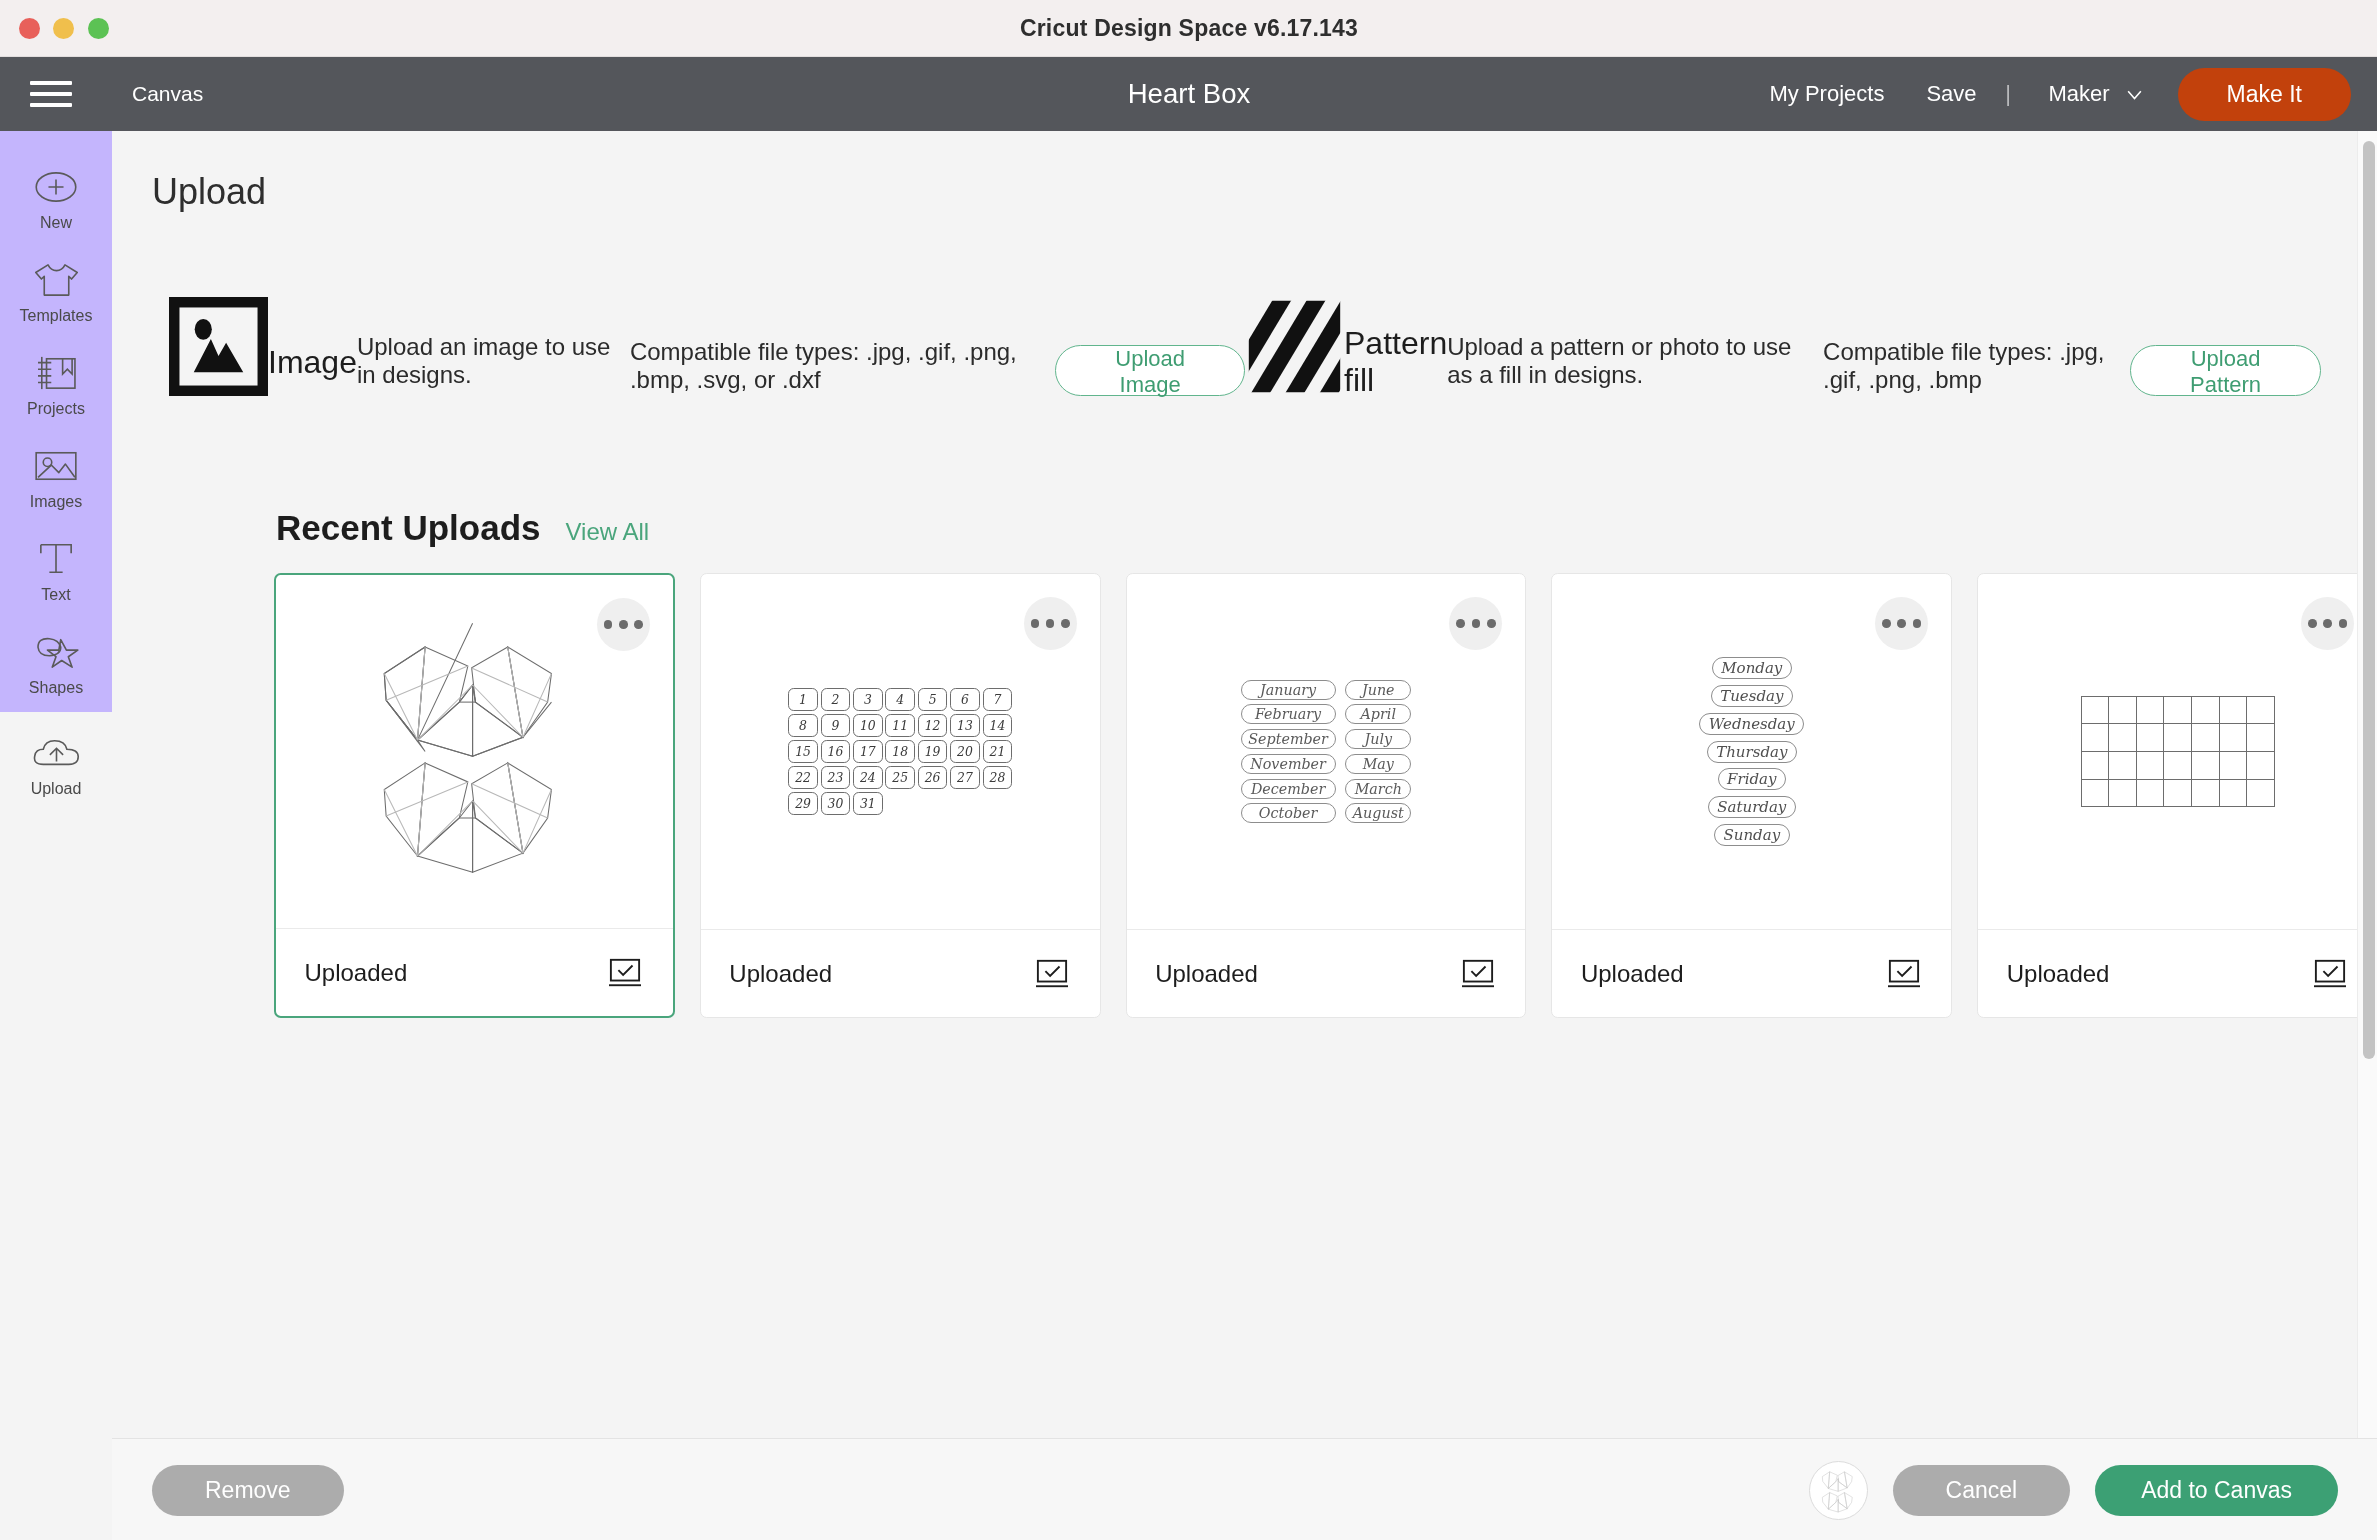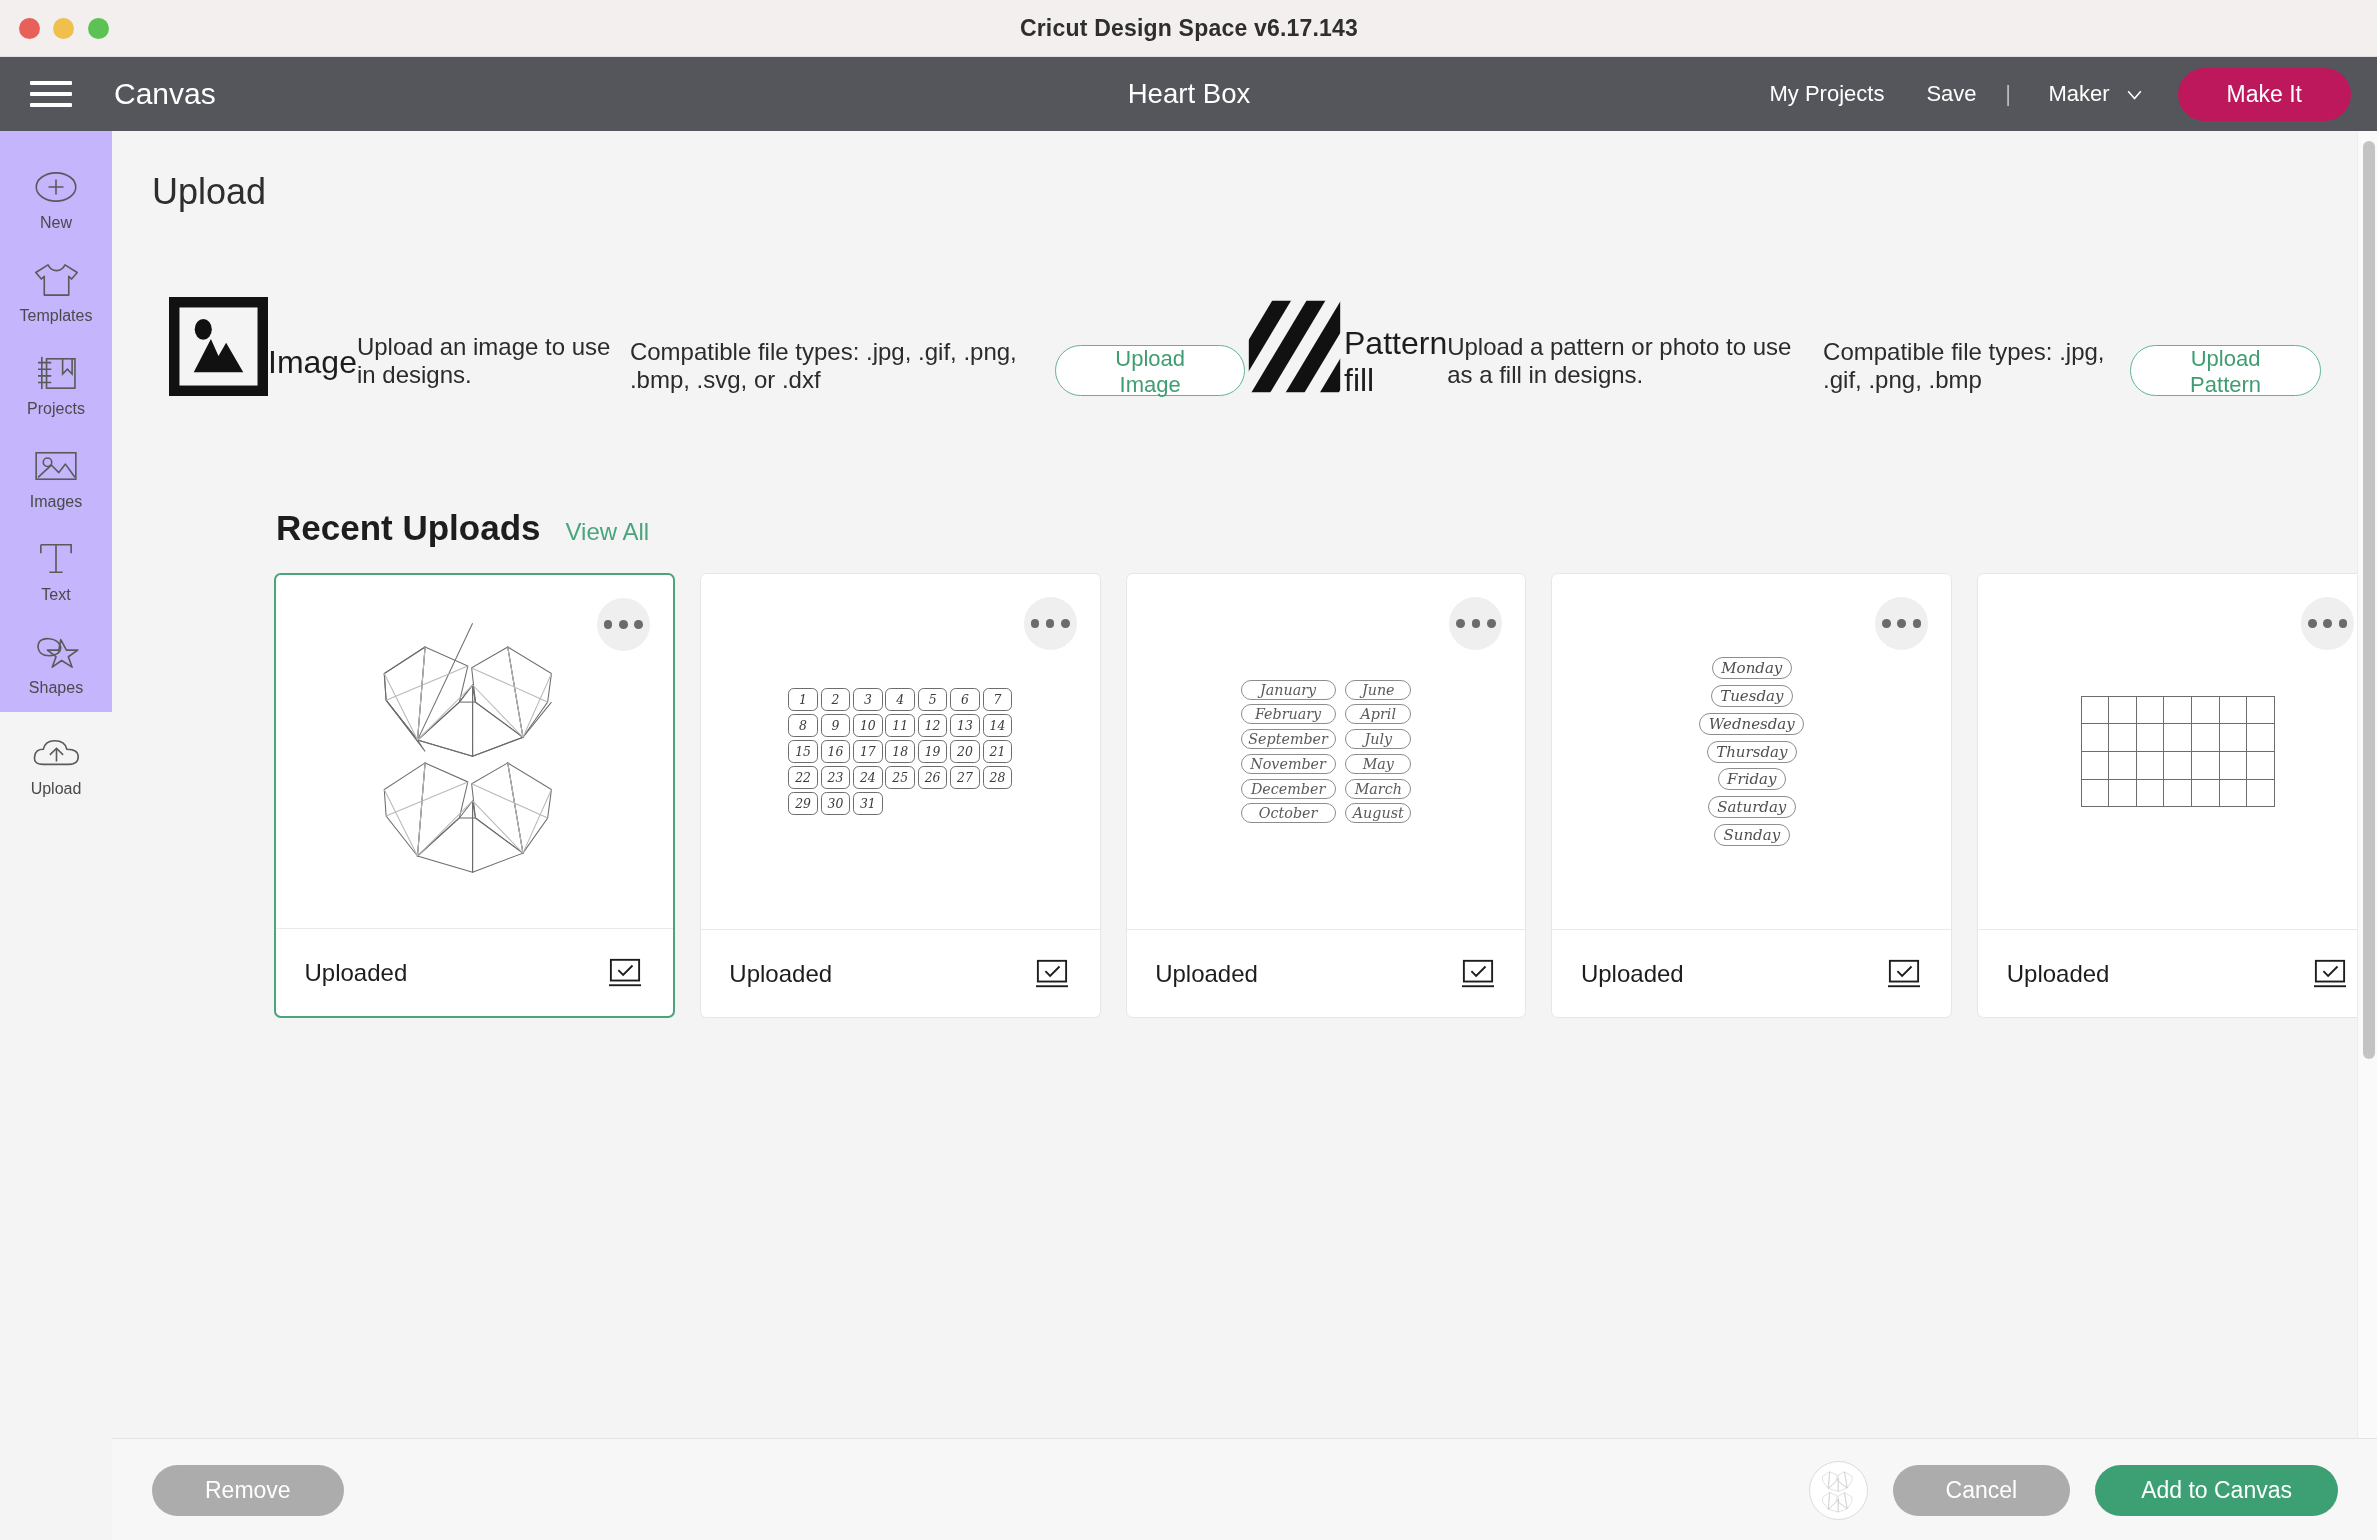--- a/index.html
+++ b/index.html
@@ -30,36 +30,36 @@
   .appbar {
     height: 74px; background: #54565b;
     display: flex; align-items: center; position: relative;
     color: #fff;
   }
   .hamburger {
     width: 42px; margin-left: 30px; cursor: pointer;
     display: flex; flex-direction: column; gap: 7.6px;
   }
   .hamburger span { display: block; height: 3.8px; background: #fff; border-radius: 1px; }
-  .canvas-label { margin-left: 42px; font-size: 30px; color: #fff; }
+  .canvas-label { margin-left: 60px; font-size: 21px; color: #fff; }
   .doc-title {
     position: absolute; left: 0; right: 0; text-align: center;
     font-size: 27.6px; color: #fff; pointer-events: none;
   }
   .appbar-right {
     margin-left: auto; margin-right: 27px;
     display: flex; align-items: center; gap: 0;
   }
   .appbar-right .link { font-size: 22px; color: #fff; cursor: pointer; padding: 0 21px; }
   .appbar-right .divider { font-size: 22px; color: #b8b9bc; padding: 0 7.6px; }
   .machine { display: flex; align-items: center; gap: 15px; padding: 0 17px 0 30px; cursor: pointer; }
   .machine-name { font-size: 22px; color: #fff; }
   .chev { width: 19px; height: 19px; }
   .make-it {
-    margin-left: 17px; background: #be185d; color: #fff;
+    margin-left: 17px; background: #c2410c; color: #fff;
     border: none; border-radius: 38px;
     padding: 0 49px; height: 53px; font-size: 23px;
     font-family: "Liberation Sans", sans-serif; cursor: pointer;
   }
 
   
   .shell { display: flex; height: calc(1541px - 57px - 74px); }
 
   
   .rail { width: 112px; background: #f4f4f4; display: flex; flex-direction: column; flex-shrink: 0; }

